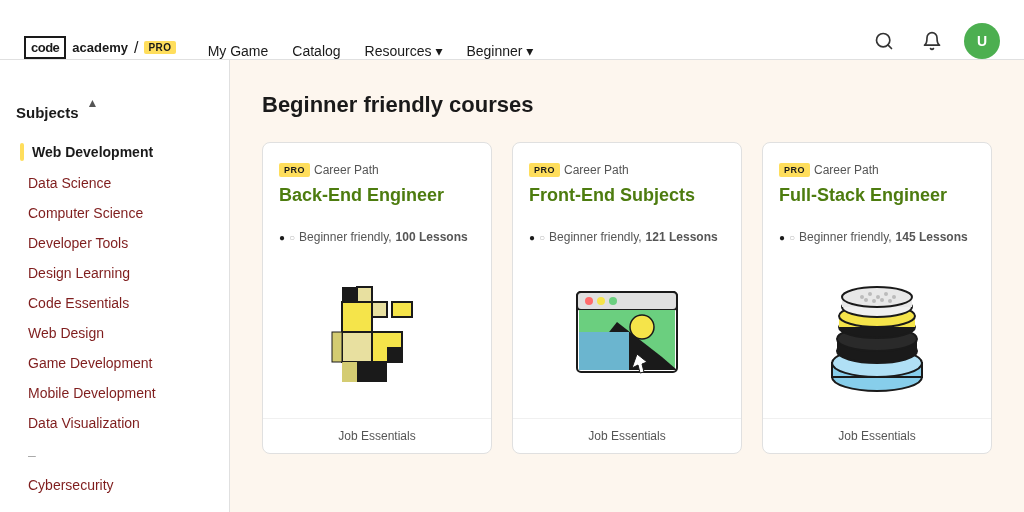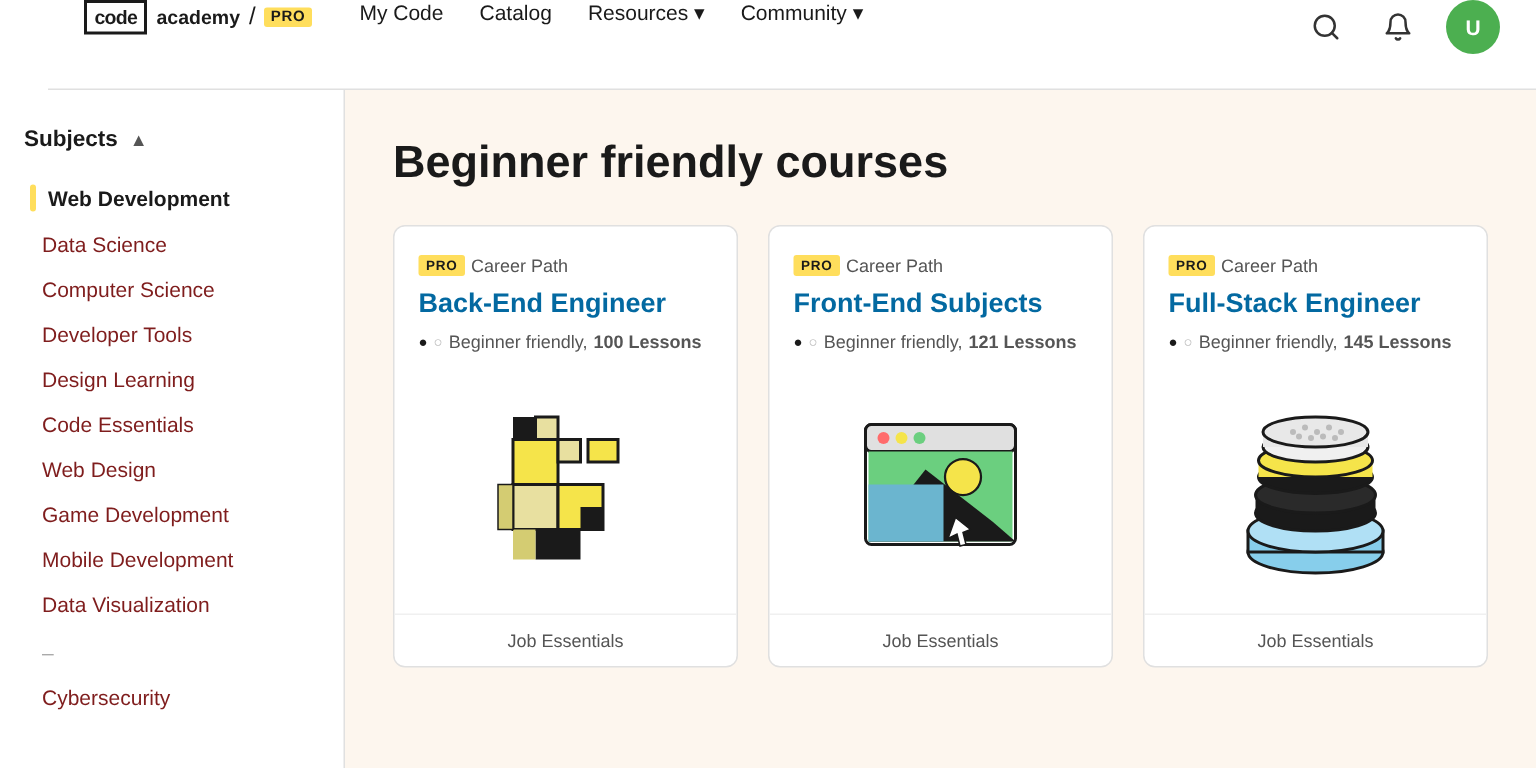--- a/index.html
+++ b/index.html
@@ -1,27 +1,26 @@
 <!DOCTYPE html>
 <html><head>
   <meta charset="utf-8">
   <style>
     * { box-sizing: border-box; margin: 0; padding: 0; }
     body { font-family: -apple-system, BlinkMacSystemFont, 'Segoe UI', sans-serif; background: #fff; color: #1a1a1a; }
 
     
     .header {
       display: flex;
-      align-items: flex-start;
+      align-items: flex-end;
       padding: 0 24px;
       height: 60px;
       border-bottom: 1px solid #e0e0e0;
       background: #fff;
       gap: 32px;
-      margin-left: 32px;
     }
     .logo {
       display: flex;
       align-items: center;
       gap: 6px;
       flex-shrink: 0;
     }
     .logo-code {
       border: 2px solid #1a1a1a;
       padding: 2px 5px;
@@ -108,20 +107,21 @@
     .subjects-header {
       display: flex;
       align-items: center;
       gap: 8px;
       margin-bottom: 16px;
     }
     .subjects-title {
       font-size: 15px;
       font-weight: 700;
       color: #1a1a1a;
+      margin-top: 20px;
     }
     .chevron-icon {
       font-size: 12px;
       color: #555;
     }
     .sidebar-item {
       padding: 6px 8px 6px 12px;
       font-size: 14px;
       color: #7f1d1d;
       cursor: pointer;
@@ -150,21 +150,21 @@
     }
 
     
     .main {
       flex: 1;
       background: #fdf6ee;
       padding: 32px 32px;
       overflow-y: auto;
     }
     .section-title {
-      font-size: 30px;
+      font-size: 22px;
       font-weight: 800;
       color: #1a1a1a;
       margin-bottom: 24px;
     }
     .cards-grid {
       display: grid;
       grid-template-columns: repeat(3, 1fr);
       gap: 20px;
     }
     .card {
@@ -194,22 +194,22 @@
       border-radius: 2px;
       letter-spacing: 0.5px;
     }
     .badge-label {
       font-size: 12px;
       color: #555;
     }
     .card-title {
       font-size: 18px;
       font-weight: 800;
-      color: #0369a1;
-      margin-bottom: 8px;
+      color: #4d7c0f;
+      margin-bottom: 24px;
     }
     .card-meta {
       font-size: 12px;
       color: #555;
       display: flex;
       align-items: center;
       gap: 4px;
       margin-bottom: 12px;
     }
     .dot-filled { color: #1a1a1a; font-size: 10px; }
@@ -243,24 +243,24 @@
 <body>
 
 <header class="header">
   <div class="logo">
     <span class="logo-code">code</span>
       <span class="logo-academy">academy</span>
     <span class="logo-slash"> / </span>
     <span class="logo-pro">PRO</span>
   </div>
   <nav class="nav">
-    <span class="nav-item">My Code</span>
+    <span class="nav-item">My Game</span>
     <span class="nav-item">Catalog</span>
     <span class="nav-item">Resources ▾</span>
-    <span class="nav-item">Community ▾</span>
+    <span class="nav-item">Beginner ▾</span>
   </nav>
   <div class="header-right">
     <button class="icon-btn">
       <svg width="20" height="20" viewBox="0 0 24 24" fill="none" stroke="currentColor" stroke-width="2" stroke-linecap="round" stroke-linejoin="round">
         <circle cx="11" cy="11" r="8"></circle>
           <line x1="21" y1="21" x2="16.65" y2="16.65"></line>
       </svg>
     </button>
     <button class="icon-btn">
       <svg width="20" height="20" viewBox="0 0 24 24" fill="none" stroke="currentColor" stroke-width="2" stroke-linecap="round" stroke-linejoin="round">

